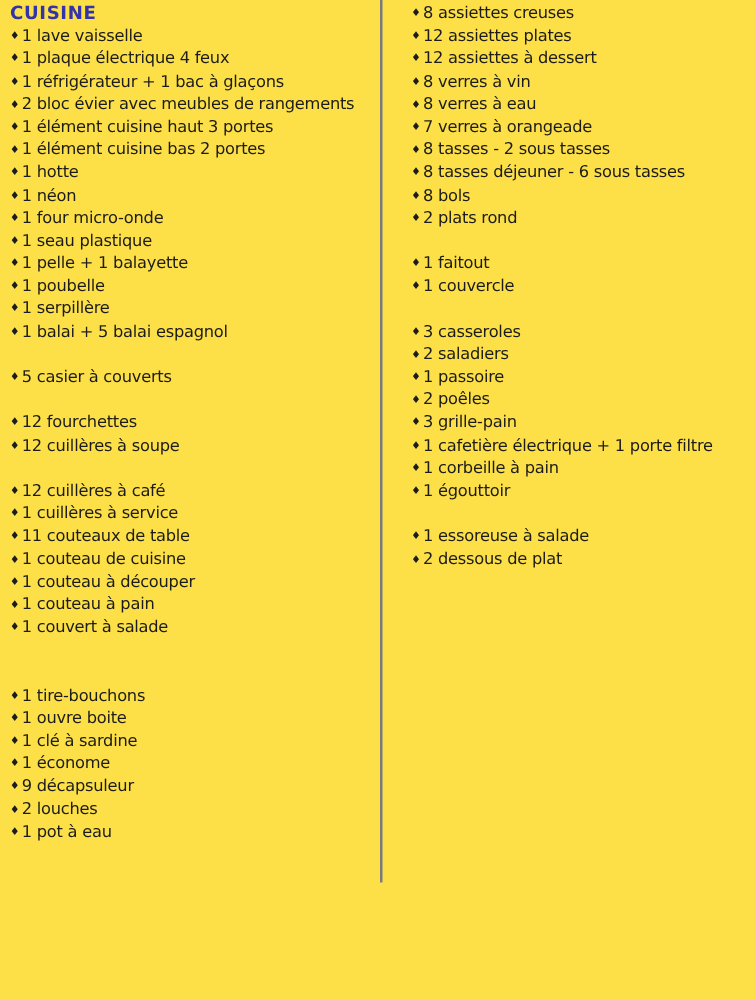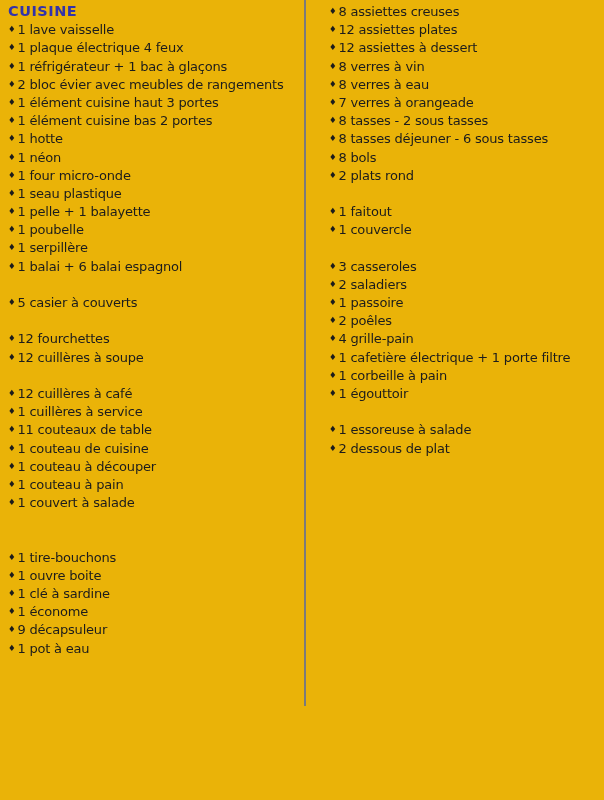--- a/index.html
+++ b/index.html
@@ -4,21 +4,21 @@
 <style>
   html, body {
     margin: 0;
     padding: 0;
     background: #ffffff;
   }
   .page {
     position: relative;
     width: 604px;
     height: 800px;
-    background: #eab308;
+    background: #fde047;
     overflow: hidden;
     font-family: "DejaVu Sans", sans-serif;
     color: #1c1c1c;
   }
   .divider {
     position: absolute;
     left: 304px;
     top: 0;
     width: 2px;
     height: 706px;
@@ -66,41 +66,42 @@
         <div class="row"><span class="bullet">♦</span><span>2 bloc évier avec meubles de rangements</span></div>
         <div class="row"><span class="bullet">♦</span><span>1 élément cuisine haut 3 portes</span></div>
         <div class="row"><span class="bullet">♦</span><span>1 élément cuisine bas 2 portes</span></div>
         <div class="row"><span class="bullet">♦</span><span>1 hotte</span></div>
         <div class="row"><span class="bullet">♦</span><span>1 néon</span></div>
         <div class="row"><span class="bullet">♦</span><span>1 four micro-onde</span></div>
         <div class="row"><span class="bullet">♦</span><span>1 seau plastique</span></div>
         <div class="row"><span class="bullet">♦</span><span>1 pelle + 1 balayette</span></div>
         <div class="row"><span class="bullet">♦</span><span>1 poubelle</span></div>
         <div class="row"><span class="bullet">♦</span><span>1 serpillère</span></div>
-        <div class="row"><span class="bullet">♦</span><span>1 balai + 6 balai espagnol</span></div>
+        <div class="row"><span class="bullet">♦</span><span>1 balai + 5 balai espagnol</span></div>
         <div class="row"></div>
         <div class="row"><span class="bullet">♦</span><span>5 casier à couverts</span></div>
         <div class="row"></div>
         <div class="row"><span class="bullet">♦</span><span>12 fourchettes</span></div>
         <div class="row"><span class="bullet">♦</span><span>12 cuillères à soupe</span></div>
         <div class="row"></div>
         <div class="row"><span class="bullet">♦</span><span>12 cuillères à café</span></div>
         <div class="row"><span class="bullet">♦</span><span>1 cuillères à service</span></div>
         <div class="row"><span class="bullet">♦</span><span>11 couteaux de table</span></div>
         <div class="row"><span class="bullet">♦</span><span>1 couteau de cuisine</span></div>
         <div class="row"><span class="bullet">♦</span><span>1 couteau à découper</span></div>
         <div class="row"><span class="bullet">♦</span><span>1 couteau à pain</span></div>
         <div class="row"><span class="bullet">♦</span><span>1 couvert à salade</span></div>
         <div class="row"></div>
         <div class="row"></div>
         <div class="row"><span class="bullet">♦</span><span>1 tire-bouchons</span></div>
         <div class="row"><span class="bullet">♦</span><span>1 ouvre boite</span></div>
         <div class="row"><span class="bullet">♦</span><span>1 clé à sardine</span></div>
         <div class="row"><span class="bullet">♦</span><span>1 économe</span></div>
         <div class="row"><span class="bullet">♦</span><span>9 décapsuleur</span></div>
+        <div class="row"><span class="bullet">♦</span><span>2 louches</span></div>
         <div class="row"><span class="bullet">♦</span><span>1 pot à eau</span></div>
       </div>
   </div>
 
   <div class="col col-right">
     <div>
         <div class="row"><span class="bullet">♦</span><span>8 assiettes creuses</span></div>
         <div class="row"><span class="bullet">♦</span><span>12 assiettes plates</span></div>
         <div class="row"><span class="bullet">♦</span><span>12 assiettes à dessert</span></div>
         <div class="row"><span class="bullet">♦</span><span>8 verres à vin</span></div>
@@ -111,21 +112,21 @@
         <div class="row"><span class="bullet">♦</span><span>8 bols</span></div>
         <div class="row"><span class="bullet">♦</span><span>2 plats rond</span></div>
         <div class="row"></div>
         <div class="row"><span class="bullet">♦</span><span>1 faitout</span></div>
         <div class="row"><span class="bullet">♦</span><span>1 couvercle</span></div>
         <div class="row"></div>
         <div class="row"><span class="bullet">♦</span><span>3 casseroles</span></div>
         <div class="row"><span class="bullet">♦</span><span>2 saladiers</span></div>
         <div class="row"><span class="bullet">♦</span><span>1 passoire</span></div>
         <div class="row"><span class="bullet">♦</span><span>2 poêles</span></div>
-        <div class="row"><span class="bullet">♦</span><span>4 grille-pain</span></div>
+        <div class="row"><span class="bullet">♦</span><span>3 grille-pain</span></div>
         <div class="row"><span class="bullet">♦</span><span>1 cafetière électrique + 1 porte filtre</span></div>
         <div class="row"><span class="bullet">♦</span><span>1 corbeille à pain</span></div>
         <div class="row"><span class="bullet">♦</span><span>1 égouttoir</span></div>
         <div class="row"></div>
         <div class="row"><span class="bullet">♦</span><span>1 essoreuse à salade</span></div>
         <div class="row"><span class="bullet">♦</span><span>2 dessous de plat</span></div>
       </div>
   </div>
 </div>
 

